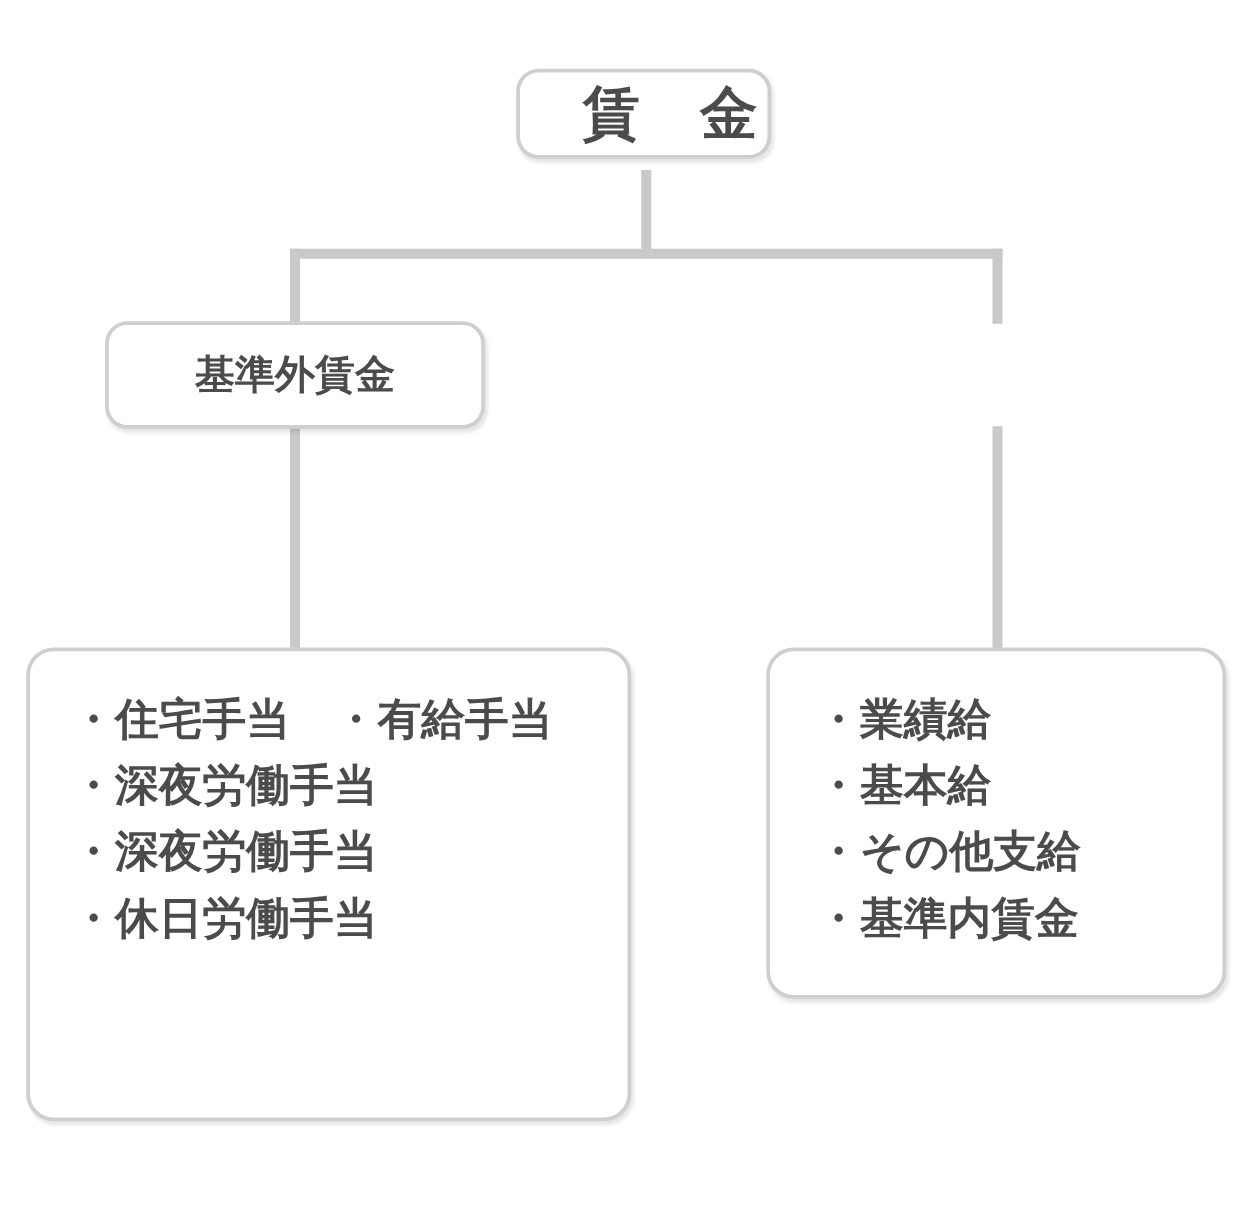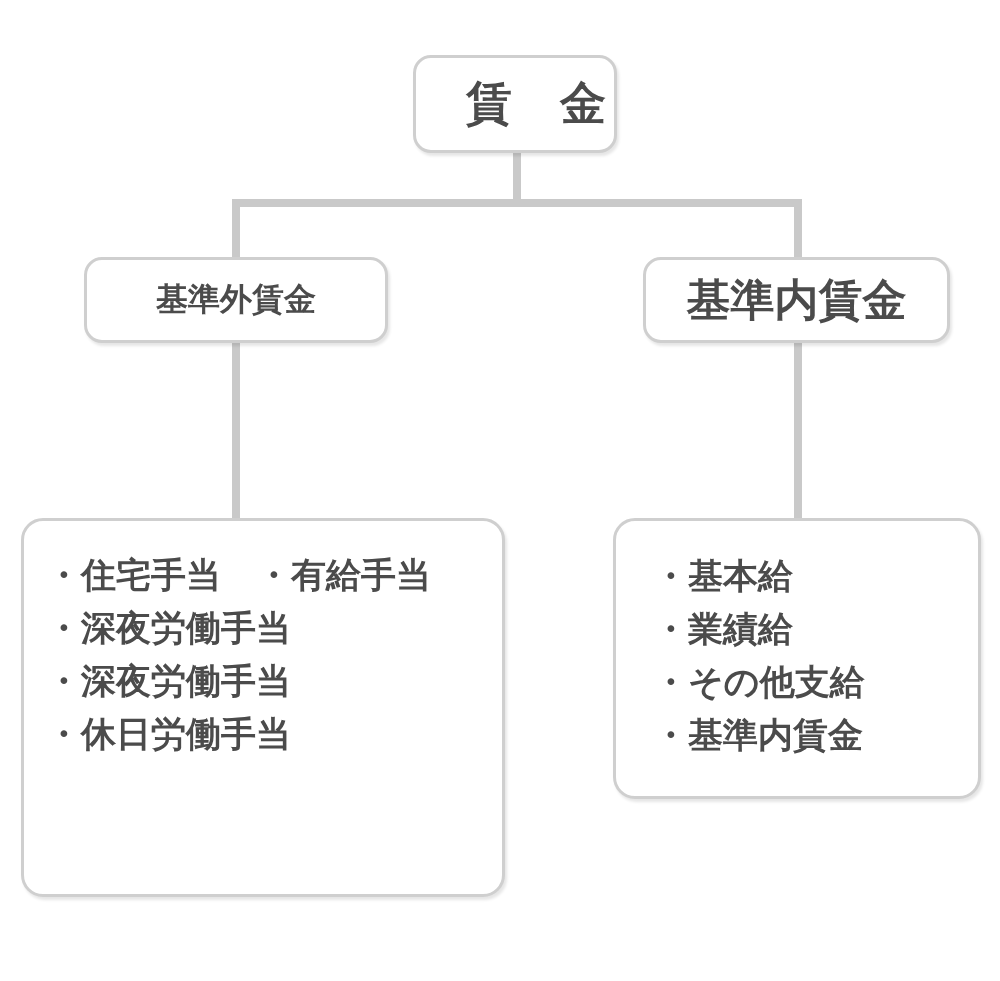--- a/index.html
+++ b/index.html
@@ -28,41 +28,40 @@
     box-shadow:2px 3px 3px rgba(0,0,0,0.10);
     color:var(--text-color);
     font-weight:bold;
   }
   .node.center{
     display:flex;
     align-items:center;
     justify-content:center;
   }
   .root-box{
-    left:413px; top:55px; width:204px; height:98px;
+    left:413px; top:55px; width:204px; height:72px;
     font-size:46px;
     letter-spacing:1px;
     padding-left:43px;
   }
   .label-left{
     left:84px; top:257px; width:304px; height:86px;
     font-size:32px;
   }
   .label-right{
     left:643px; top:257px; width:307px; height:86px;
     font-size:44px;
   }
   .list-box{
     border-radius:22px;
     padding-top:28px;
   }
   .list-left{
     left:21px; top:518px; width:484px; height:379px;
-    padding-left:22px;
-    font-family:Liberation Serif, serif;
+    padding-left:33px;
   }
   .list-right{
     left:613px; top:518px; width:368px; height:281px;
     padding-left:37px;
   }
   .list-line{
     font-size:35px;
     line-height:53px;
     font-weight:bold;
     color:var(--text-color);
@@ -92,31 +91,28 @@
   <div class="connector c-rlong"></div>
 
   <div class="node center root-box">
     <span>賃　金</span>
   </div>
 
   <div class="node center label-left">
     <span>基準外賃金</span>
   </div>
 
-  <div class="node center label-right">
-    <span>基準内賃金</span>
-  </div>
 
   <div class="node list-box list-left">
       <div class="list-line">・住宅手当　・有給手当</div>
       <div class="list-line">・深夜労働手当</div>
       <div class="list-line">・深夜労働手当</div>
       <div class="list-line">・休日労働手当</div>
     </div>
 
   <div class="node list-box list-right">
+      <div class="list-line">・業績給</div>
       <div class="list-line">・基本給</div>
-      <div class="list-line">・業績給</div>
       <div class="list-line">・その他支給</div>
       <div class="list-line">・基準内賃金</div>
     </div>
 
 </div>
 
 </body></html>

